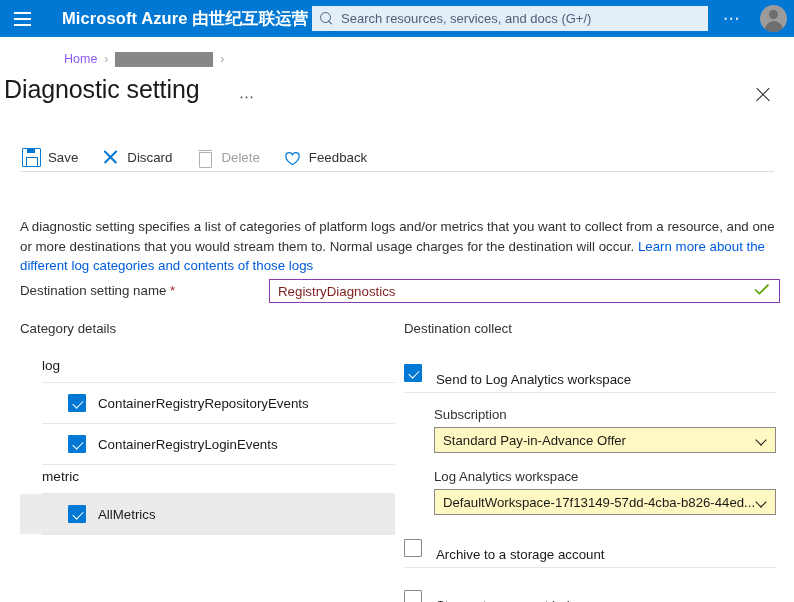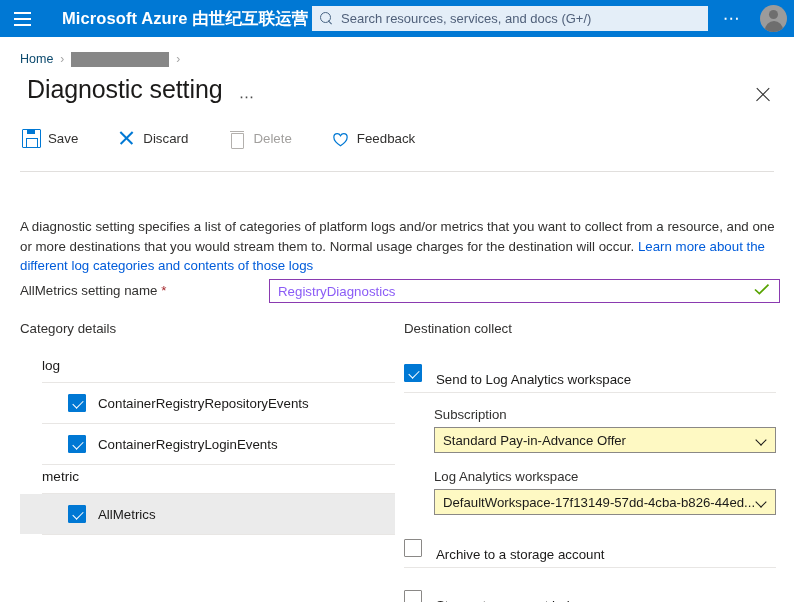--- a/index.html
+++ b/index.html
@@ -92,28 +92,28 @@
   }
 
   
   .page { position: absolute; top: 37px; left: 0; width: 794px; height: 565px; background:#fff; }
 
   .breadcrumb {
     position: absolute; left: 20px; top: 14px;
     display: flex; align-items: center;
     font-size: 12.5px; height: 16px;
   }
-  .bc-link { color: #0c4a6e; cursor: pointer; }
+  .bc-link { color: #8b5cf6; cursor: pointer; margin-left: 44px; }
   .bc-sep { color: #a5a5a5; margin: 0 7px; font-size: 12px; }
   .bc-redacted {
     width: 98px; height: 15px; background: #878787; display: inline-block;
   }
 
   .page-title {
-    position: absolute; left: 27px; top: 38px;
+    position: absolute; left: 4px; top: 38px;
     font-size: 25px; color: #1b1a19; font-weight: normal;
     letter-spacing: -.1px;
   }
   .title-dots {
     position: absolute; left: 239px; top: 52px;
     color: #4a4a4a; font-size: 15px; letter-spacing: 1.5px;
     cursor: pointer; line-height: 1;
   }
   .close-x {
     position: absolute; right: 21px; top: 48px;
@@ -121,22 +121,22 @@
   }
   .close-x::before, .close-x::after {
     content: ""; position: absolute; left: 1px; top: 9px;
     width: 18px; height: 1.4px; background: #2b2b2b;
   }
   .close-x::before { transform: rotate(45deg); }
   .close-x::after  { transform: rotate(-45deg); }
 
   
   .cmdbar {
-    position: absolute; left: 20px; top: 87px;
-    display: flex; gap: 16px;
+    position: absolute; left: 20px; top: 106px;
+    display: flex; gap: 0;
   }
   .cmd {
     display: flex; align-items: center;
     height: 28px; padding: 0 11px 0 2px;
     margin-right: 10px;
     font-size: 13.3px; color: #323130;
     cursor: pointer; white-space: nowrap;
   }
   .cmd.disabled { color: #a19f9d; cursor: default; }
   .cmd .ic { width: 19px; height: 19px; margin-right: 7px; position: relative; flex: 0 0 19px; }
@@ -188,21 +188,21 @@
   .req { color: #a4262c; }
   .name-input-wrap {
     position: absolute; left: 249px; top: 0;
     width: 511px; height: 24px;
     border: 1.3px solid #8a3ab0; background: #ffffff;
     display: flex; align-items: center;
   }
   .name-input-wrap input {
     border: 0; outline: none; background: transparent;
     font-family: "Liberation Sans", sans-serif;
-    font-size: 13.3px; color: #8b5cf6;
+    font-size: 13.3px; color: #7f1d1d;
     padding: 0 8px; flex: 1; height: 100%;
   }
   .valid-check { width: 22px; margin-right: 4px; flex: 0 0 22px; }
 
   
   .col-left  { position: absolute; left: 20px; top: 284px; width: 375px; }
   .col-right { position: absolute; left: 404px; top: 284px; width: 372px; }
 
   .section-head {
     font-size: 13.3px; color: #323130; margin-bottom: 18px;
@@ -326,21 +326,21 @@
       <span>Feedback</span>
     </div>
   </div>
   <div class="cmd-sep-line"></div>
 
   <div class="desc">
     <span>A diagnostic setting specifies a list of categories of platform logs and/or metrics that you want to collect from a resource, and one or more destinations that you would stream them to. Normal usage charges for the destination will occur. </span><a>Learn more about the different log categories and contents of those logs</a>
   </div>
 
   <div class="name-row">
-    <span class="name-label"><span>AllMetrics setting name</span> <span class="req">*</span></span>
+    <span class="name-label"><span>Destination setting name</span> <span class="req">*</span></span>
     <div class="name-input-wrap">
       <input type="text" value="RegistryDiagnostics" placeholder="" style="">
       <span class="valid-check">
         <svg width="18" height="14" viewBox="0 0 18 14">
           <path d="M2 7.5 L6.4 11.6 L15.5 2.6" fill="none" stroke="#57a300" stroke-width="1.7"></path>
         </svg>
       </span>
     </div>
   </div>
 

